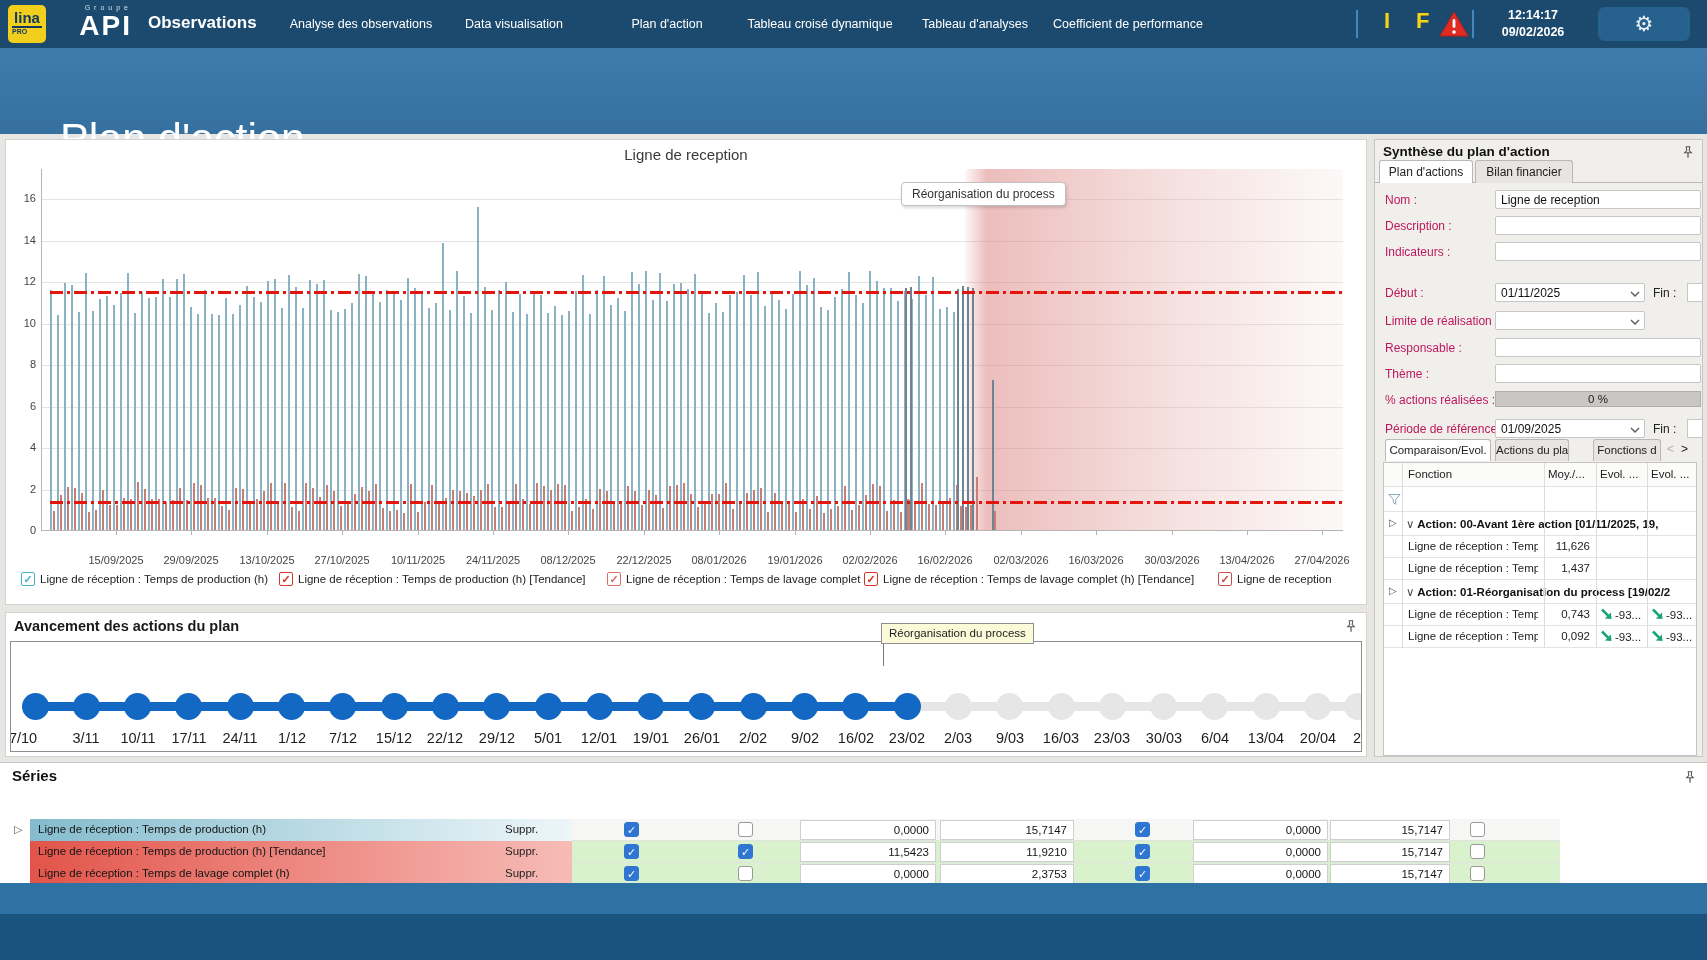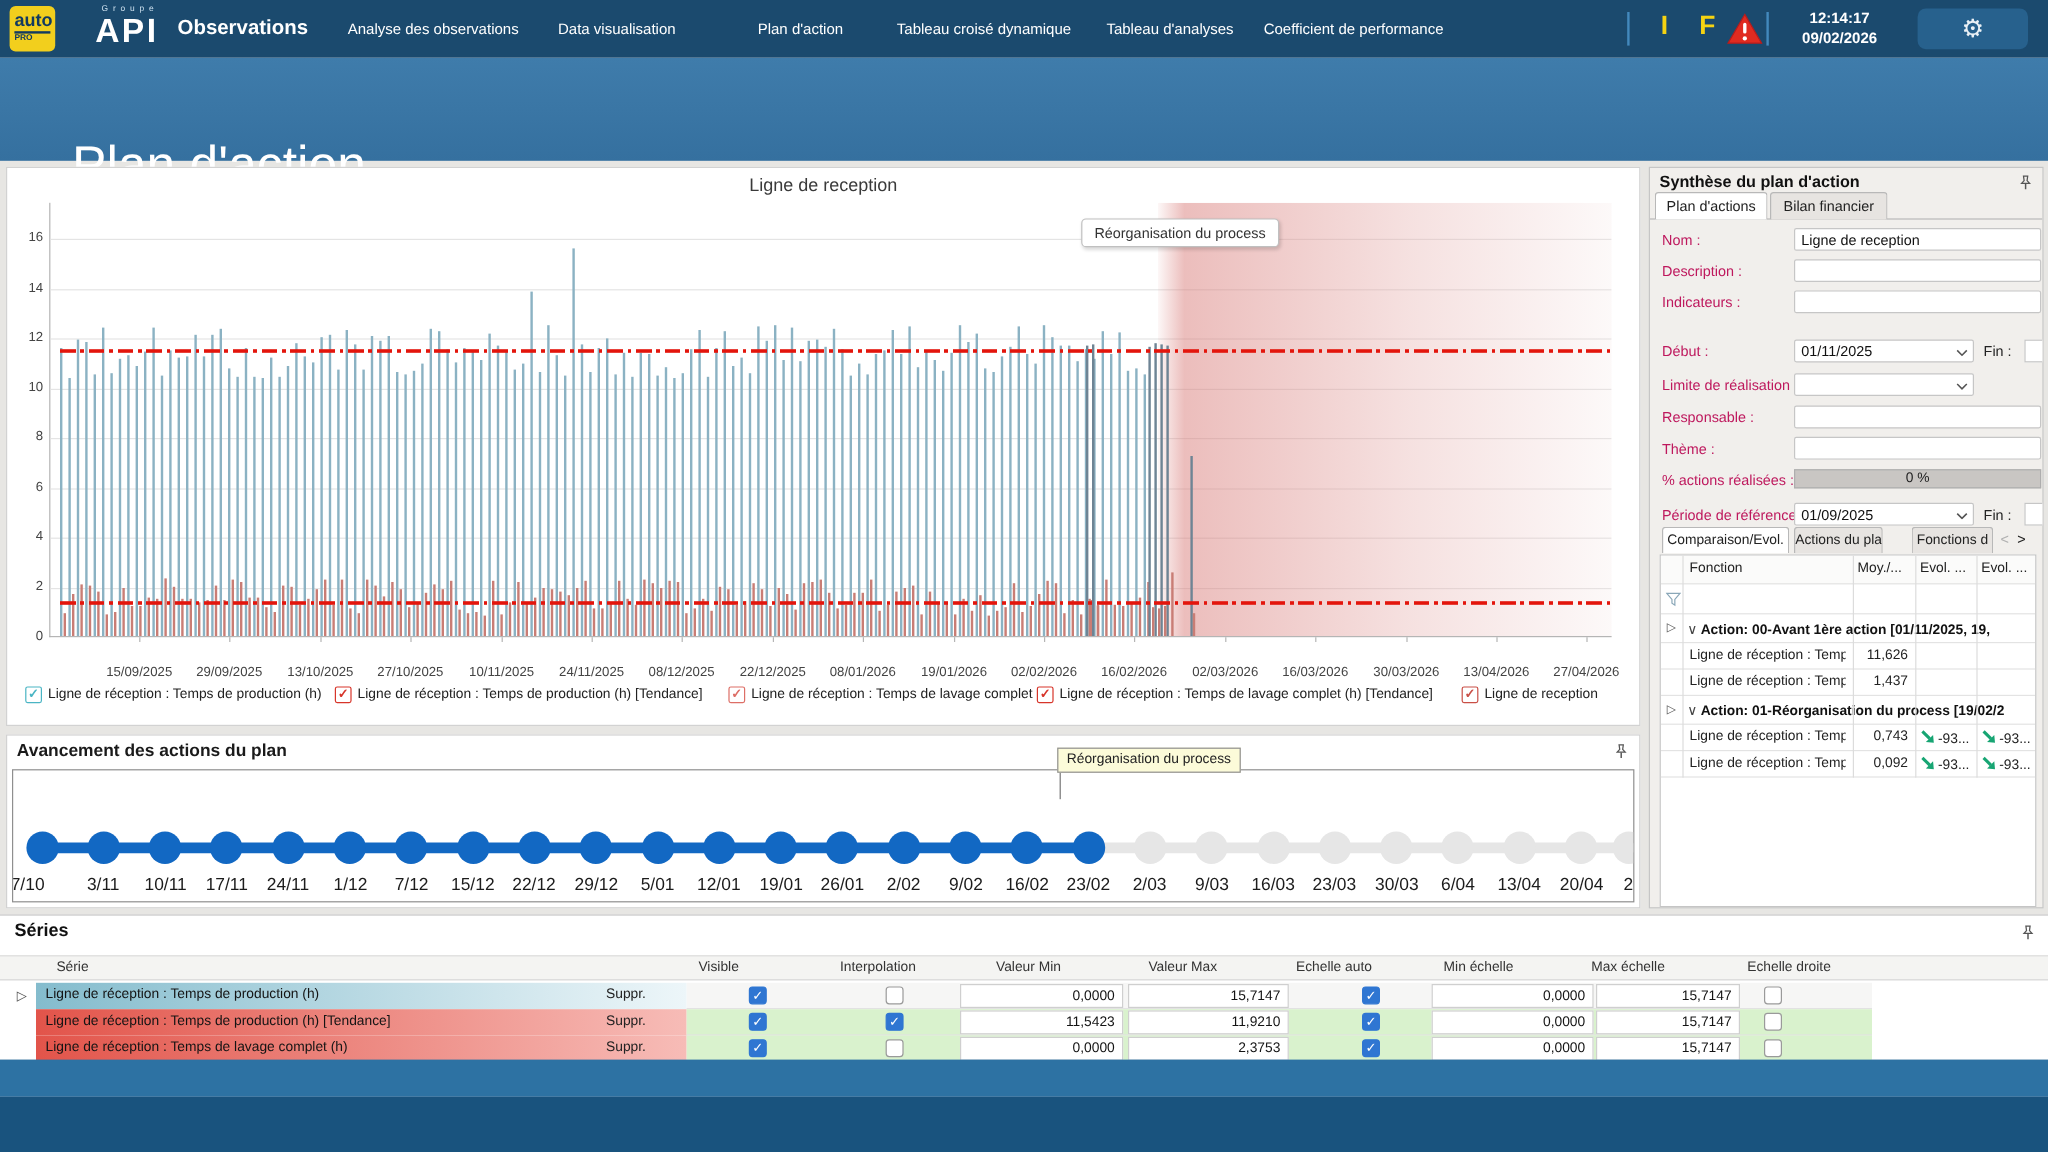--- a/index.html
+++ b/index.html
@@ -98,21 +98,21 @@
 
   
   .footer1 { position:absolute; left:0; top:883px; width:1707px; height:31px; background:#2d72a3; z-index:40; }
   .footer2 { position:absolute; left:0; top:914px; width:1707px; height:46px; background:#19537e; z-index:40; }
 </style>
 </head>
 <body>
 
 <div class="navbar">
   <div class="logo-lina">
-    <span class="lina">auto</span>
+    <span class="lina">lina</span>
     <span class="pro">PRO</span>
   </div>
   <div class="logo-api">
     <div class="groupe">Groupe</div>
     <div class="api">API</div>
   </div>
   <div class="app-title">Observations</div>
   <div id="nav-items">
       <div class="nav-item" style="left: 281px;">Analyse des observations</div>
       <div class="nav-item" style="left: 434px;">Data visualisation</div>
@@ -678,31 +678,20 @@
       <div class="rpt-colline" style="left: 263px; height: 185px;"></div>
     </div>
 </div>
 
 <div class="series-panel">
   <div class="series-title">Séries</div>
   <svg class="pin" style="left:1683px; top:7px" viewBox="0 0 16 16">
     <path d="M6 1.5 h4 l-0.6 4.2 2.4 2.6 H4.2 l2.4-2.6 z" fill="none" stroke="#555" stroke-width="1.2"></path>
     <line x1="8" y1="8.6" x2="8" y2="14" stroke="#555" stroke-width="1.4"></line>
   </svg>
-  <div class="s-header" id="s-header">
-      <div class="s-h-label" style="left: 47px;">Série</div>
-      <div class="s-h-label" style="left: 582px;">Visible</div>
-      <div class="s-h-label" style="left: 700px;">Interpolation</div>
-      <div class="s-h-label" style="left: 830px;">Valeur Min</div>
-      <div class="s-h-label" style="left: 957px;">Valeur Max</div>
-      <div class="s-h-label" style="left: 1080px;">Echelle auto</div>
-      <div class="s-h-label" style="left: 1203px;">Min échelle</div>
-      <div class="s-h-label" style="left: 1326px;">Max échelle</div>
-      <div class="s-h-label" style="left: 1456px;">Echelle droite</div>
-    </div>
   <div id="s-rows">
       <div class="s-row" style="top: 56px;">
         <div class="s-expander">▷</div>
         <div class="s-strip" style="background: rgb(246, 246, 245);"></div>
         <div class="s-name" style="background: linear-gradient(90deg, rgb(132, 188, 205), rgb(237, 246, 249));">Ligne de réception : Temps de production (h)</div>
         <div class="s-suppr">Suppr.</div>
         <div class="cb on" style="left: 624px;">✓</div>
         <div class="cb" style="left: 738px;"></div>
         <div class="cb on" style="left: 1135px;">✓</div>
         <div class="cb" style="left: 1470px;"></div>

